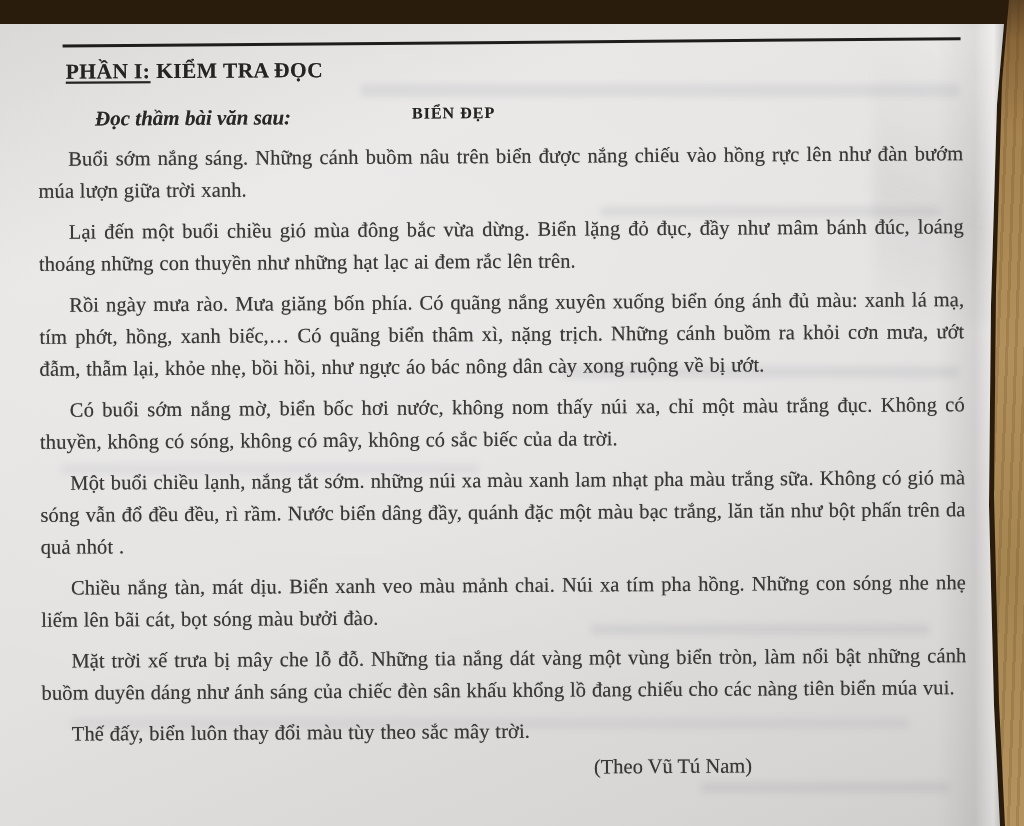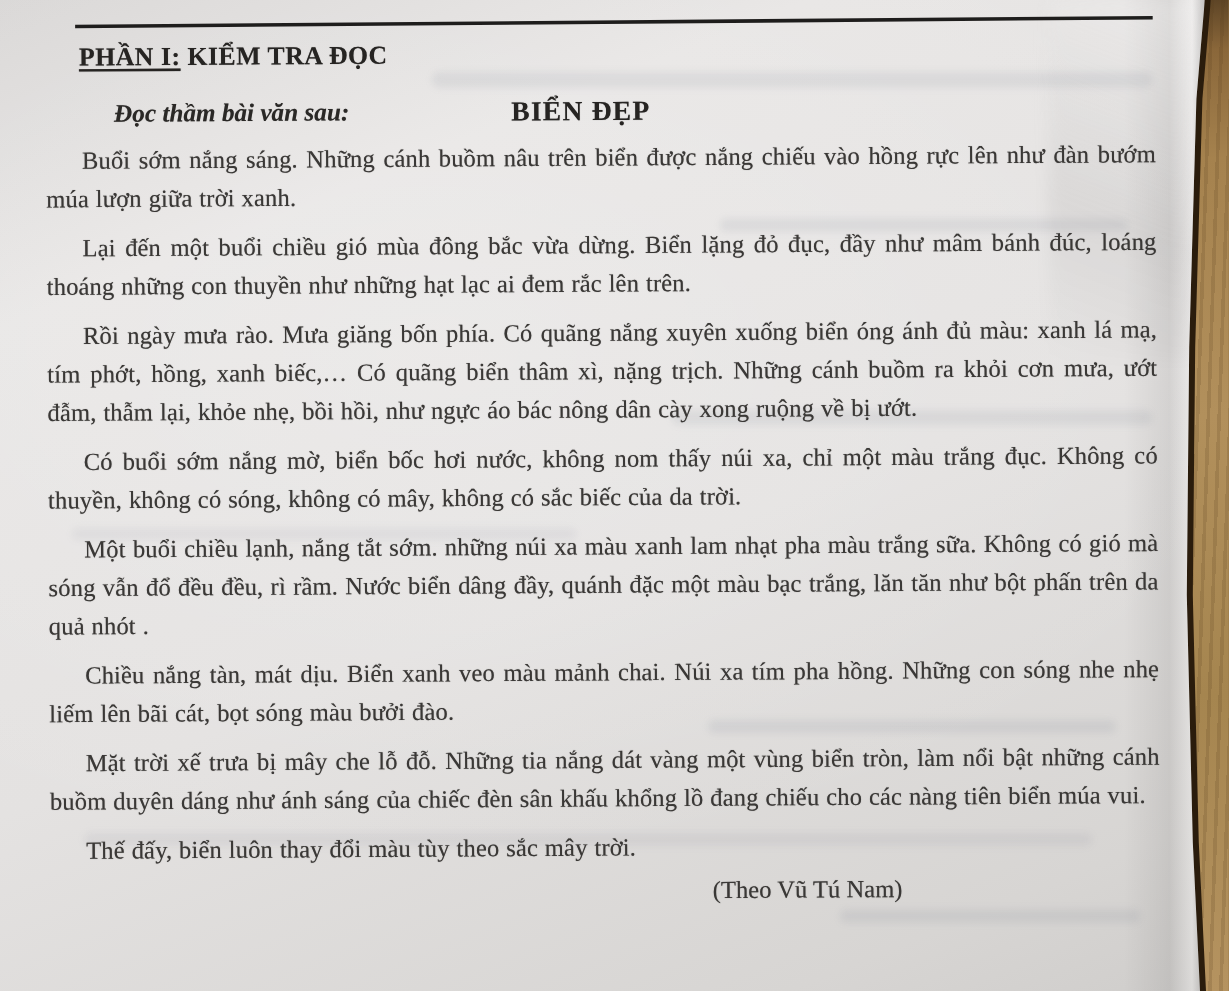--- a/index.html
+++ b/index.html
@@ -21,20 +21,21 @@
     position:absolute;inset:0;background:#2a1c0c;
     clip-path:polygon(0 0,1009px 0,1002px 10%,996px 35%,994px 60%,999px 85%,1005px 100%,0 100%);
   }
   
   .paper{
     position:absolute;inset:0;
     background:
       radial-gradient(120% 90% at 35% 35%, rgba(255,255,255,.20), rgba(255,255,255,0) 60%),
       linear-gradient(158deg,#d9d7d6 0%,#e8e6e5 22%,#e4e2e1 55%,#d7d5d3 88%,#cfcdcb 100%);
     clip-path:polygon(0 0,1004px 0,997px 10%,991px 35%,989px 60%,994px 85%,1000px 100%,0 100%);
+    margin-top:24px;
   }
   
   .fold-shadow{
     position:absolute;top:0;bottom:0;right:18px;width:70px;
     background:linear-gradient(90deg,rgba(0,0,0,0) 0%,rgba(0,0,0,.07) 55%,rgba(255,255,255,.25) 82%,rgba(0,0,0,.18) 100%);
     pointer-events:none;
   }
   .crease{
     position:absolute;right:30px;top:0;width:120px;height:300px;
     background:linear-gradient(200deg,rgba(255,255,255,.22),rgba(0,0,0,.05) 60%,rgba(0,0,0,0));
@@ -67,22 +68,22 @@
   .heading .u{text-decoration:underline;text-underline-offset:3px;}
   .subhead{
     position:absolute;left:0;top:80px;width:960px;margin:0;
   }
   .instruction{
     position:absolute;left:97px;top:0;
     font-size:21px;font-weight:bold;font-style:italic;color:#2a2826;
     text-shadow:0 0 .6px rgba(30,30,30,.45);
   }
   .passage-title{
-    position:absolute;left:428px;top:0;
-    font-size:23px;font-weight:bold;color:#262422;letter-spacing:1px;
+    position:absolute;left:414px;top:0;
+    font-size:16px;font-weight:bold;color:#262422;letter-spacing:1px;
     text-shadow:0 0 .6px rgba(30,30,30,.5);
   }
   .body-text{
     position:absolute;left:40px;top:116px;width:925px;
   }
   .body-text p{
     margin:0 0 9px 0;
     font-size:20.5px;line-height:32px;
     text-align:justify;text-indent:30px;
     color:#3a3836;text-shadow:0 0 .7px rgba(45,43,41,.55);

